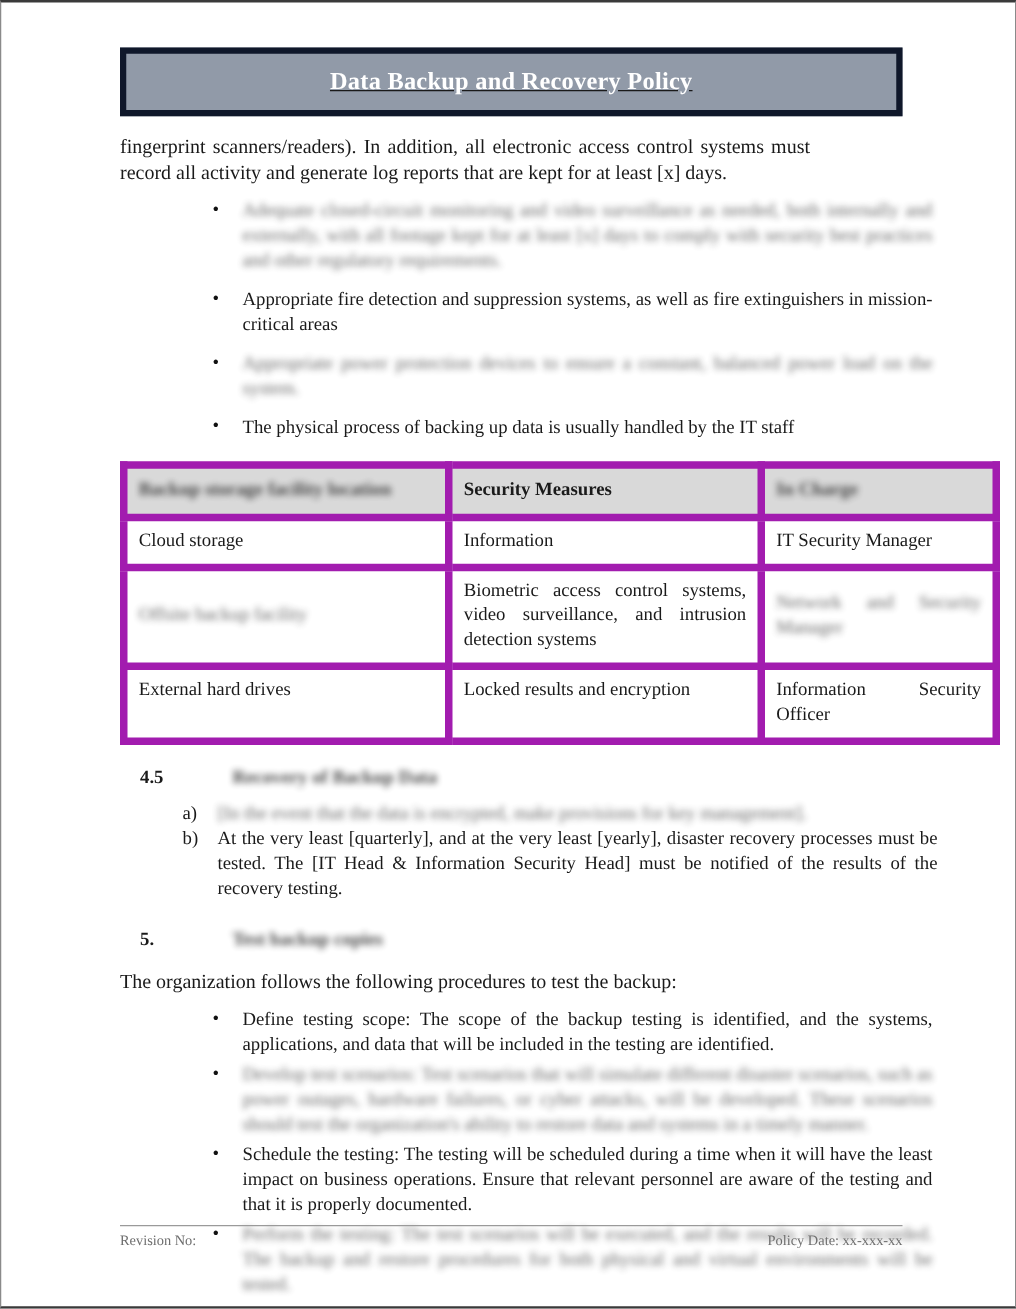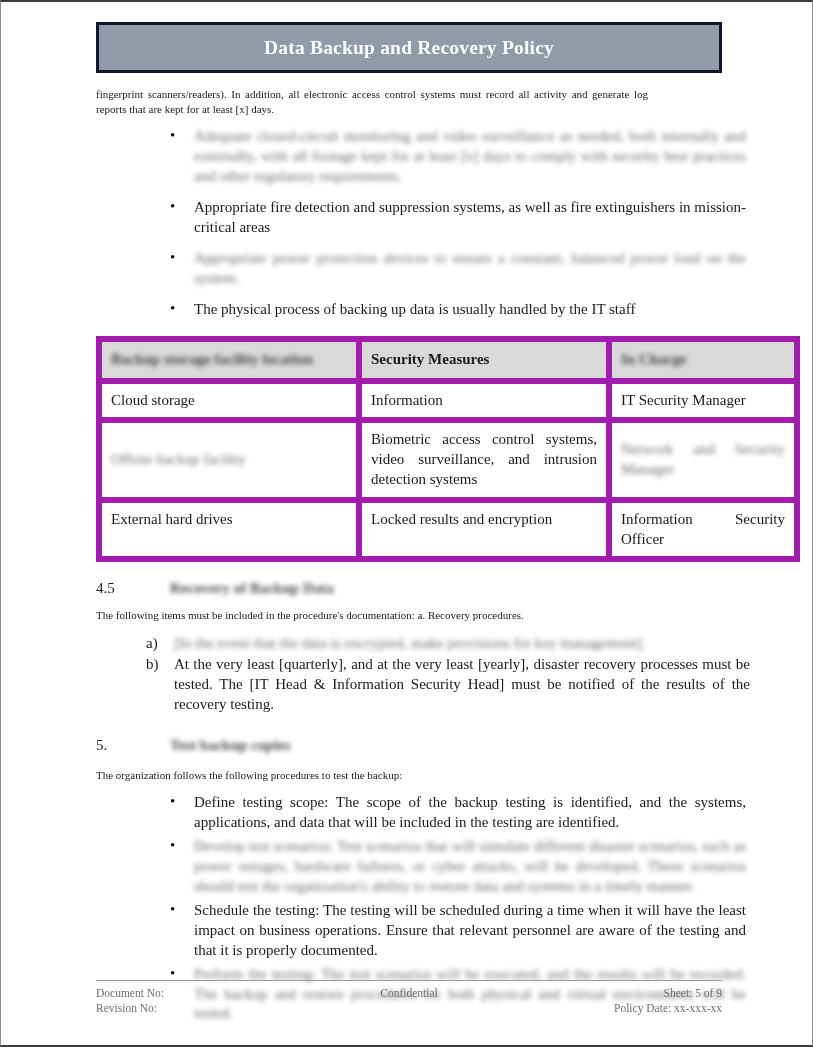--- a/index.html
+++ b/index.html
@@ -29,44 +29,45 @@
 
   .content {
     position: absolute;
     left: 95px;
     top: 0;
     width: 626px;
   }
 
   
   .title-banner {
-    margin-top: 20px;
+    margin-top: 36px;
     height: 45px;
     background: #919aa8;
-    border: 3px solid #0f172a;
+    border: 5px solid #0f172a;
     display: flex;
     align-items: center;
     justify-content: center;
+    text-decoration: underline;
   }
   .title-banner .title-text {
     color: #ffffff;
     font-weight: bold;
     font-size: 19.5px;
     letter-spacing: 0.2px;
   }
 
   
   .body-wrap {
     margin-top: 14px;
   }
 
   p.para {
     margin: 0 0 0 0;
     padding: 0;
-    font-size: 11px;
+    font-size: 16px;
     line-height: 1.32;
     text-align: justify;
     text-justify: inter-word;
   }
 
   .para-indent {
     margin-left: 74px;
     width: 552px;
   }
 
@@ -164,22 +165,23 @@
   .col-c { width: 164px; }
 
   
   .section-head {
     display: flex;
     margin-top: 18px;
   }
   .section-head .num {
     width: 74px;
     font-size: 15px;
-    font-weight: normal;
+    font-weight: bold;
     flex: 0 0 74px;
+    margin-left: 16px;
   }
   .section-head .heading {
     font-size: 15px;
     font-weight: bold;
   }
 
   .sec-body { margin-top: 11px; }
 
   .para-left {
     margin-left: 50px;
@@ -287,21 +289,20 @@
           </tr>
         </tbody>
       </table>
 
       <div class="section-head">
         <span class="num">4.5</span>
         <span class="heading blur-head">Recovery of Backup Data</span>
       </div>
 
       <div class="sec-body">
-        <p class="para para-indent">The following items must be included in the procedure's documentation: a. Recovery procedures.</p>
 
         <ol class="alpha" style="margin-top:11px;">
           <li>
             <span class="marker">a)</span>
             <span class="blur">[In the event that the data is encrypted, make provisions for key management].</span>
           </li>
           <li>
             <span class="marker">b)</span>
             <span>At the very least [quarterly], and at the very least [yearly], disaster recovery processes must be tested. The [IT Head &amp; Information Security Head] must be notified of the results of the recovery testing.</span>
           </li>
@@ -329,25 +330,20 @@
           <li class="tight">
             <span class="blur">Perform the testing: The test scenarios will be executed, and the results will be recorded. The backup and restore procedures for both physical and virtual environments will be tested.</span>
           </li>
         </ul>
       </div>
 
     </div>
   </div>
 
   <div class="footer">
-    <div class="footer-row">
-      <span class="footer-col-left">Document No:</span>
-      <span class="footer-col-mid">Confidential</span>
-      <span class="footer-col-right">Sheet: 5 of 9</span>
-    </div>
     <div class="footer-row">
       <span class="footer-col-left">Revision No:</span>
       <span class="footer-col-mid"></span>
       <span class="footer-col-right">Policy Date: xx-xxx-xx</span>
     </div>
   </div>
 
 </div>
 
 </body></html>

